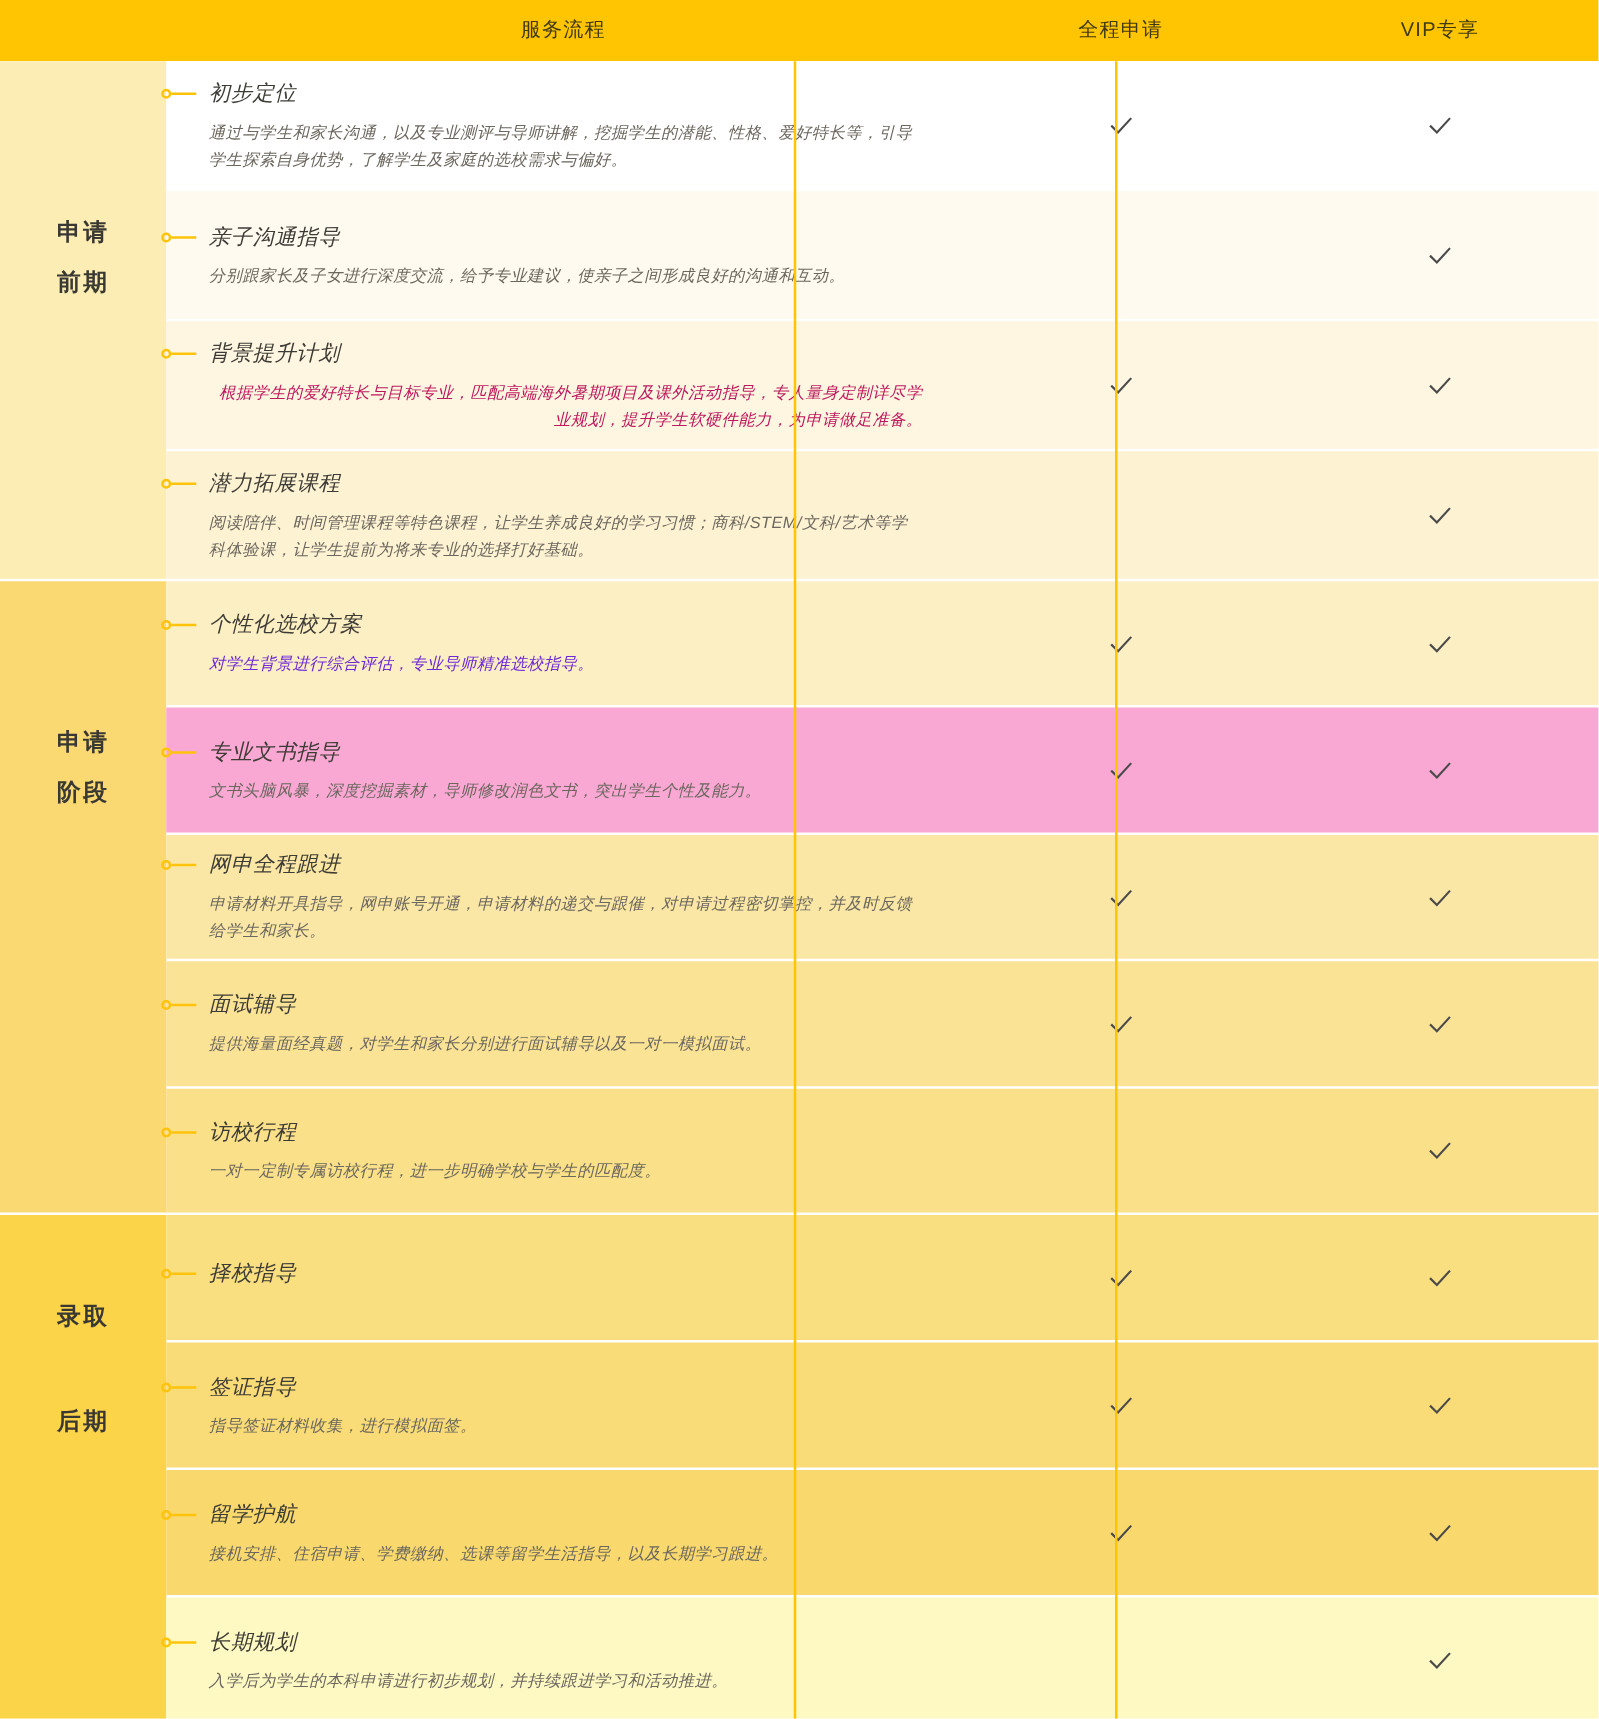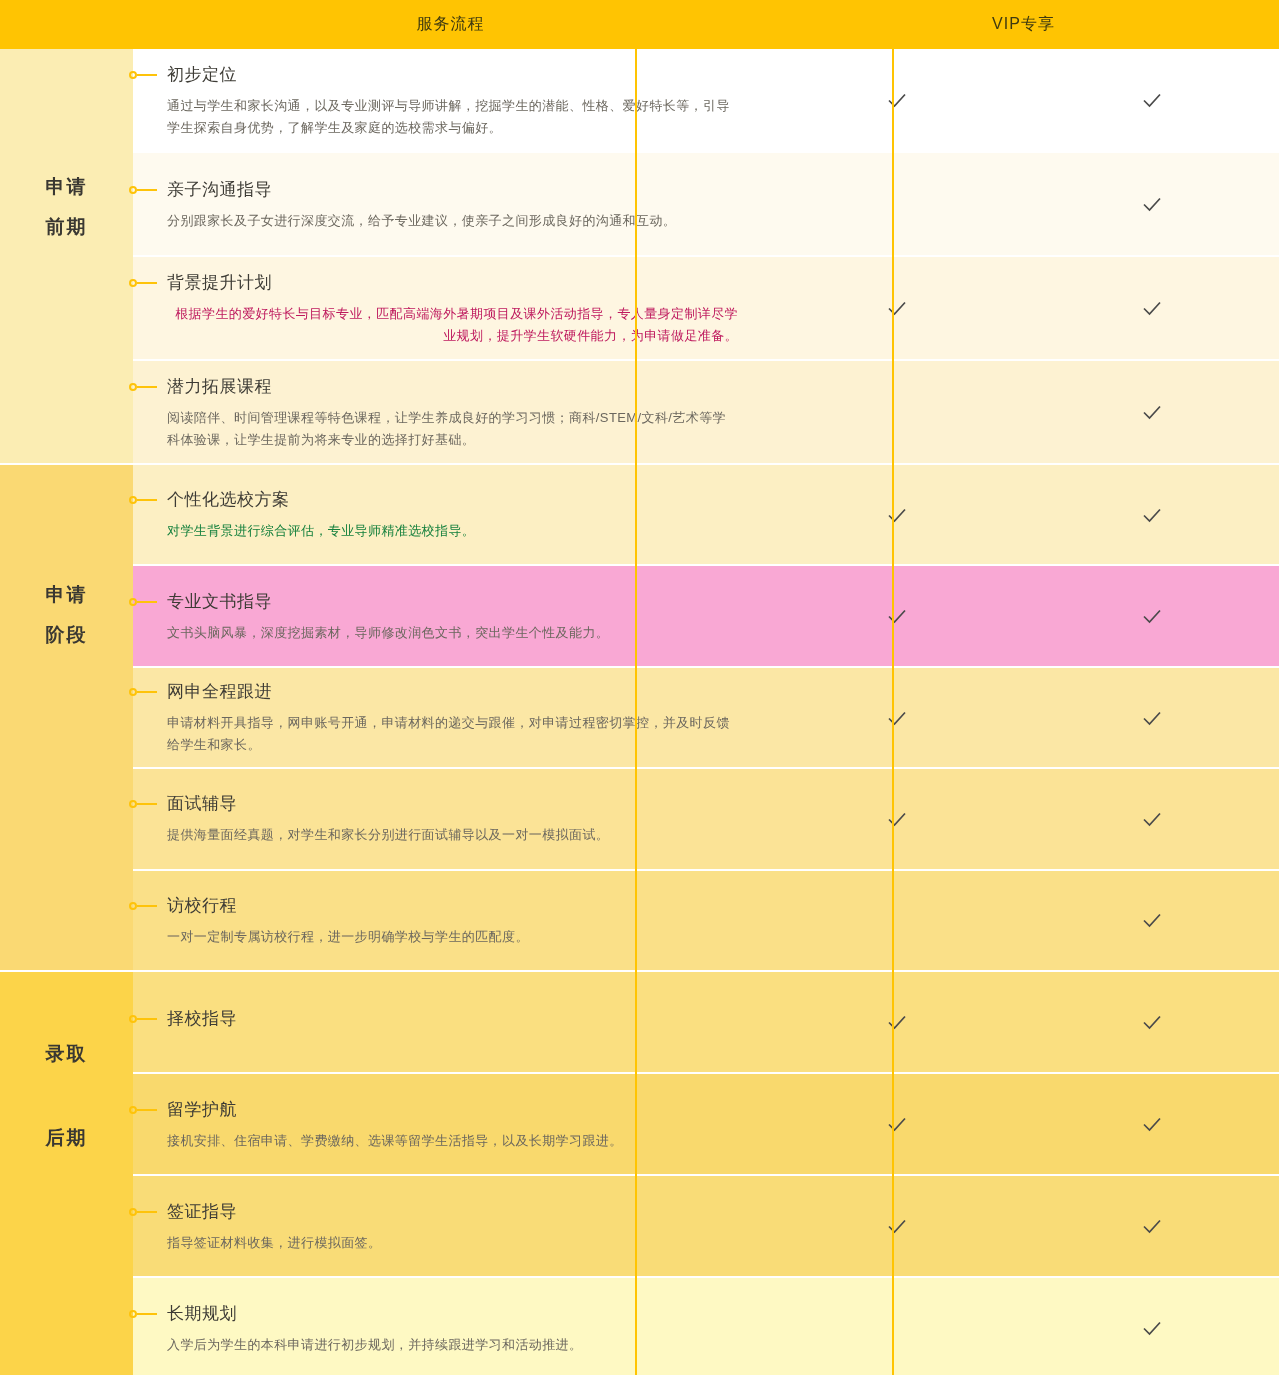--- a/index.html
+++ b/index.html
@@ -77,20 +77,21 @@
     flex: 1;
     display: flex;
   }
   .content-cell {
     width: 635px;
     flex: 0 0 635px;
     display: flex;
     flex-direction: column;
     justify-content: center;
     padding: 0 30px 0 34px;
+    font-style: italic;
   }
   .title-wrap {
     position: relative;
     margin-bottom: 7px;
   }
   .service-title {
     font-size: 17px;
     font-weight: 400;
     line-height: 26px;
     letter-spacing: 0.5px;
@@ -141,20 +142,21 @@
   .vline-2 { left: 892px; }
 </style>
 </head>
 <body>
 
 <div class="page">
 
   <header class="table-header" style="background: rgb(255, 196, 2); color: rgb(63, 58, 16);">
     <div class="h-cell h-sidebar"></div>
     <div class="h-cell h-service">服务流程</div>
+    <div class="h-cell h-full">全程申请</div>
     <div class="h-cell h-vip">VIP专享</div>
   </header>
 
   <main class="table-body" id="table-body">
 
   <section class="section">
     <aside class="sidebar" style="background: rgb(251, 237, 179); color: rgb(58, 56, 50);">
       <div class="sidebar-line">申请</div>
       <div class="sidebar-line">前期</div>
     </aside>
@@ -257,21 +259,21 @@
     <div class="rows">
   <div class="row" style="background: rgb(252, 239, 195);">
     <div class="content-cell">
       <div class="title-wrap">
         <span class="marker">
           <span class="dot"></span>
           <span class="dash"></span>
         </span>
         <h3 class="service-title" style="color: rgb(61, 59, 53);">个性化选校方案</h3>
       </div>
-      <p class="service-desc" style="color: #15803d;">对学生背景进行综合评估，专业导师精准选校指导。</p>
+      <p class="service-desc" style="color: #6d28d9;">对学生背景进行综合评估，专业导师精准选校指导。</p>
     </div>
     <div class="check-cell full-cell">
       <svg class="check-icon" width="24" height="24" viewBox="0 0 24 24">
         <path d="M4 12.5 L9.5 18 L20 6.5" fill="none" stroke-width="1.7" stroke="#4A4A4A"></path>
       </svg>
     </div>
     <div class="check-cell vip-cell">
       <svg class="check-icon" width="24" height="24" viewBox="0 0 24 24">
         <path d="M4 12.5 L9.5 18 L20 6.5" fill="none" stroke-width="1.7" stroke="#4A4A4A"></path>
       </svg>
@@ -391,53 +393,53 @@
         <path d="M4 12.5 L9.5 18 L20 6.5" fill="none" stroke-width="1.7" stroke="#4A4A4A"></path>
       </svg>
     </div>
     <div class="check-cell vip-cell">
       <svg class="check-icon" width="24" height="24" viewBox="0 0 24 24">
         <path d="M4 12.5 L9.5 18 L20 6.5" fill="none" stroke-width="1.7" stroke="#4A4A4A"></path>
       </svg>
     </div>
   </div>
 
+  <div class="row" style="background: rgb(249, 220, 119);">
+    <div class="content-cell">
+      <div class="title-wrap">
+        <span class="marker">
+          <span class="dot"></span>
+          <span class="dash"></span>
+        </span>
+        <h3 class="service-title" style="color: rgb(61, 59, 53);">签证指导</h3>
+      </div>
+      <p class="service-desc" style="color: rgb(107, 103, 94);">指导签证材料收集，进行模拟面签。</p>
+    </div>
+    <div class="check-cell full-cell">
+      <svg class="check-icon" width="24" height="24" viewBox="0 0 24 24">
+        <path d="M4 12.5 L9.5 18 L20 6.5" fill="none" stroke-width="1.7" stroke="#4A4A4A"></path>
+      </svg>
+    </div>
+    <div class="check-cell vip-cell">
+      <svg class="check-icon" width="24" height="24" viewBox="0 0 24 24">
+        <path d="M4 12.5 L9.5 18 L20 6.5" fill="none" stroke-width="1.7" stroke="#4A4A4A"></path>
+      </svg>
+    </div>
+  </div>
+
   <div class="row" style="background: rgb(249, 217, 109);">
     <div class="content-cell">
       <div class="title-wrap">
         <span class="marker">
           <span class="dot"></span>
           <span class="dash"></span>
         </span>
         <h3 class="service-title" style="color: rgb(61, 59, 53);">留学护航</h3>
       </div>
       <p class="service-desc" style="color: rgb(107, 103, 94);">接机安排、住宿申请、学费缴纳、选课等留学生活指导，以及长期学习跟进。</p>
-    </div>
-    <div class="check-cell full-cell">
-      <svg class="check-icon" width="24" height="24" viewBox="0 0 24 24">
-        <path d="M4 12.5 L9.5 18 L20 6.5" fill="none" stroke-width="1.7" stroke="#4A4A4A"></path>
-      </svg>
-    </div>
-    <div class="check-cell vip-cell">
-      <svg class="check-icon" width="24" height="24" viewBox="0 0 24 24">
-        <path d="M4 12.5 L9.5 18 L20 6.5" fill="none" stroke-width="1.7" stroke="#4A4A4A"></path>
-      </svg>
-    </div>
-  </div>
-
-  <div class="row" style="background: rgb(249, 220, 119);">
-    <div class="content-cell">
-      <div class="title-wrap">
-        <span class="marker">
-          <span class="dot"></span>
-          <span class="dash"></span>
-        </span>
-        <h3 class="service-title" style="color: rgb(61, 59, 53);">签证指导</h3>
-      </div>
-      <p class="service-desc" style="color: rgb(107, 103, 94);">指导签证材料收集，进行模拟面签。</p>
     </div>
     <div class="check-cell full-cell">
       <svg class="check-icon" width="24" height="24" viewBox="0 0 24 24">
         <path d="M4 12.5 L9.5 18 L20 6.5" fill="none" stroke-width="1.7" stroke="#4A4A4A"></path>
       </svg>
     </div>
     <div class="check-cell vip-cell">
       <svg class="check-icon" width="24" height="24" viewBox="0 0 24 24">
         <path d="M4 12.5 L9.5 18 L20 6.5" fill="none" stroke-width="1.7" stroke="#4A4A4A"></path>
       </svg>

